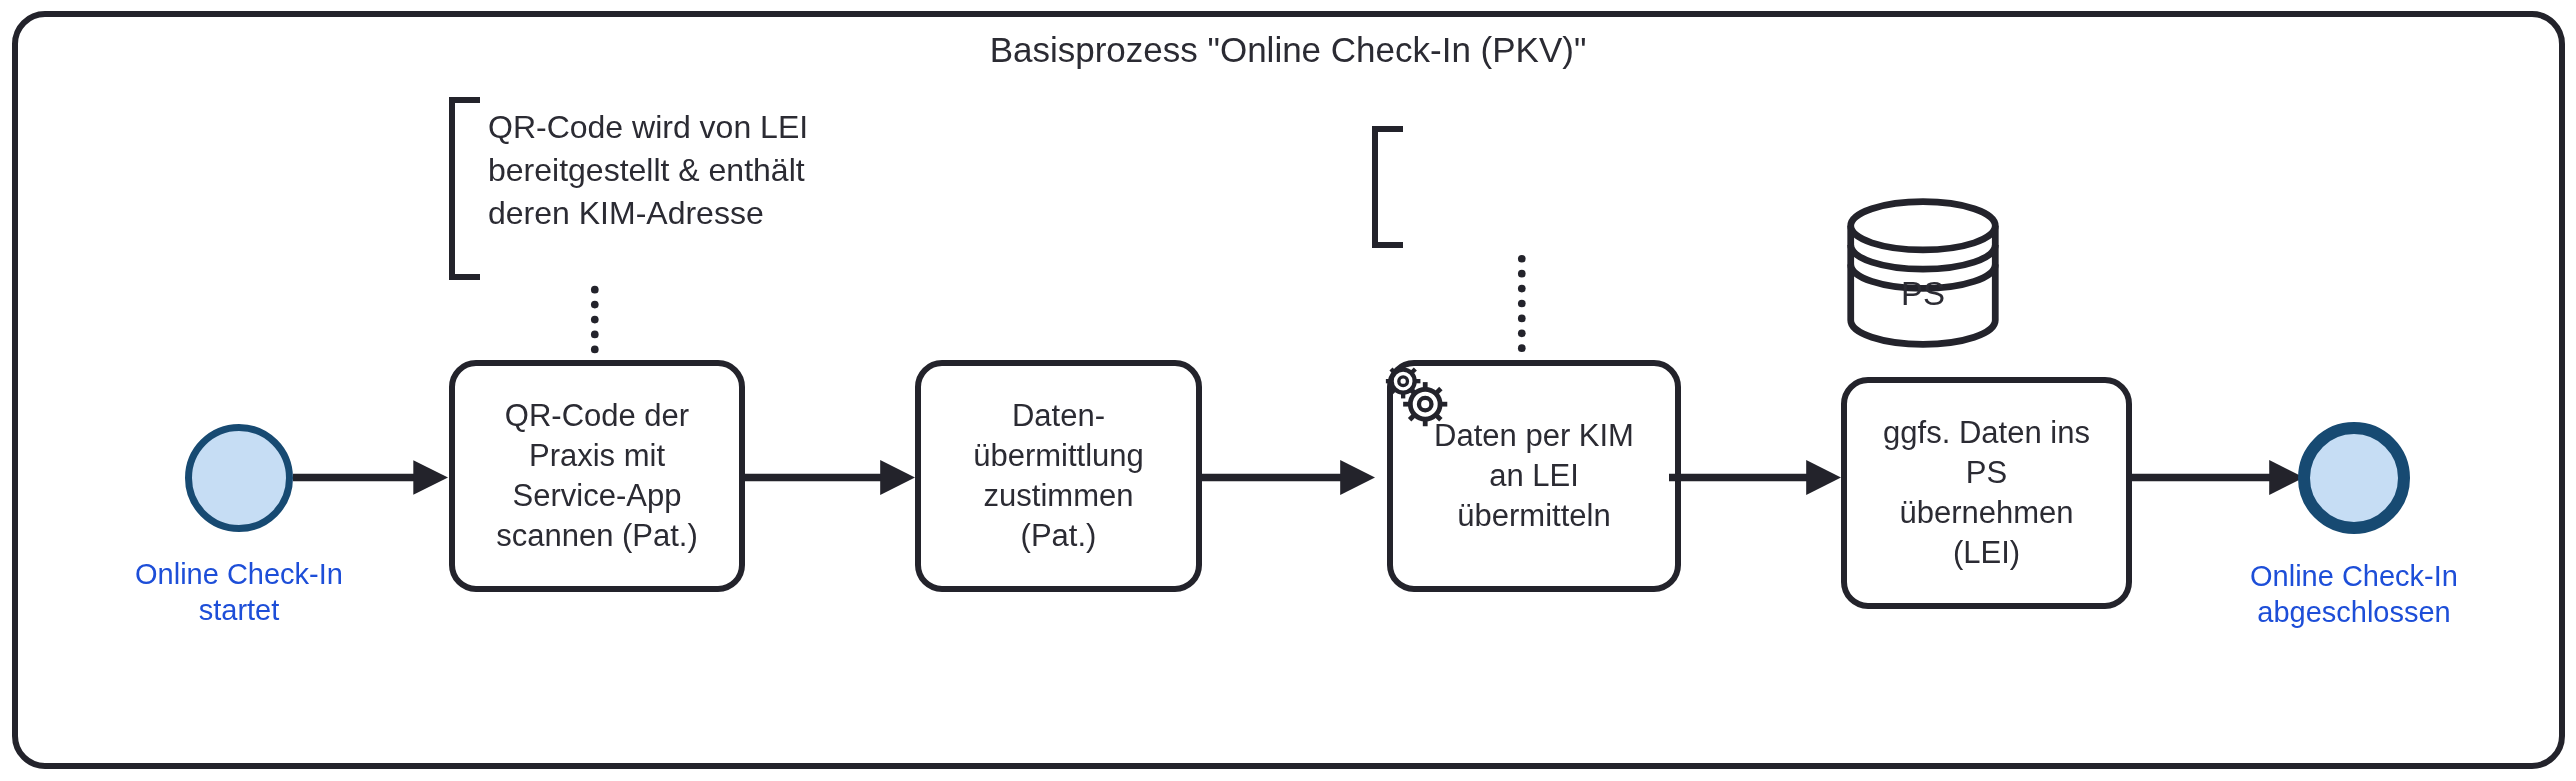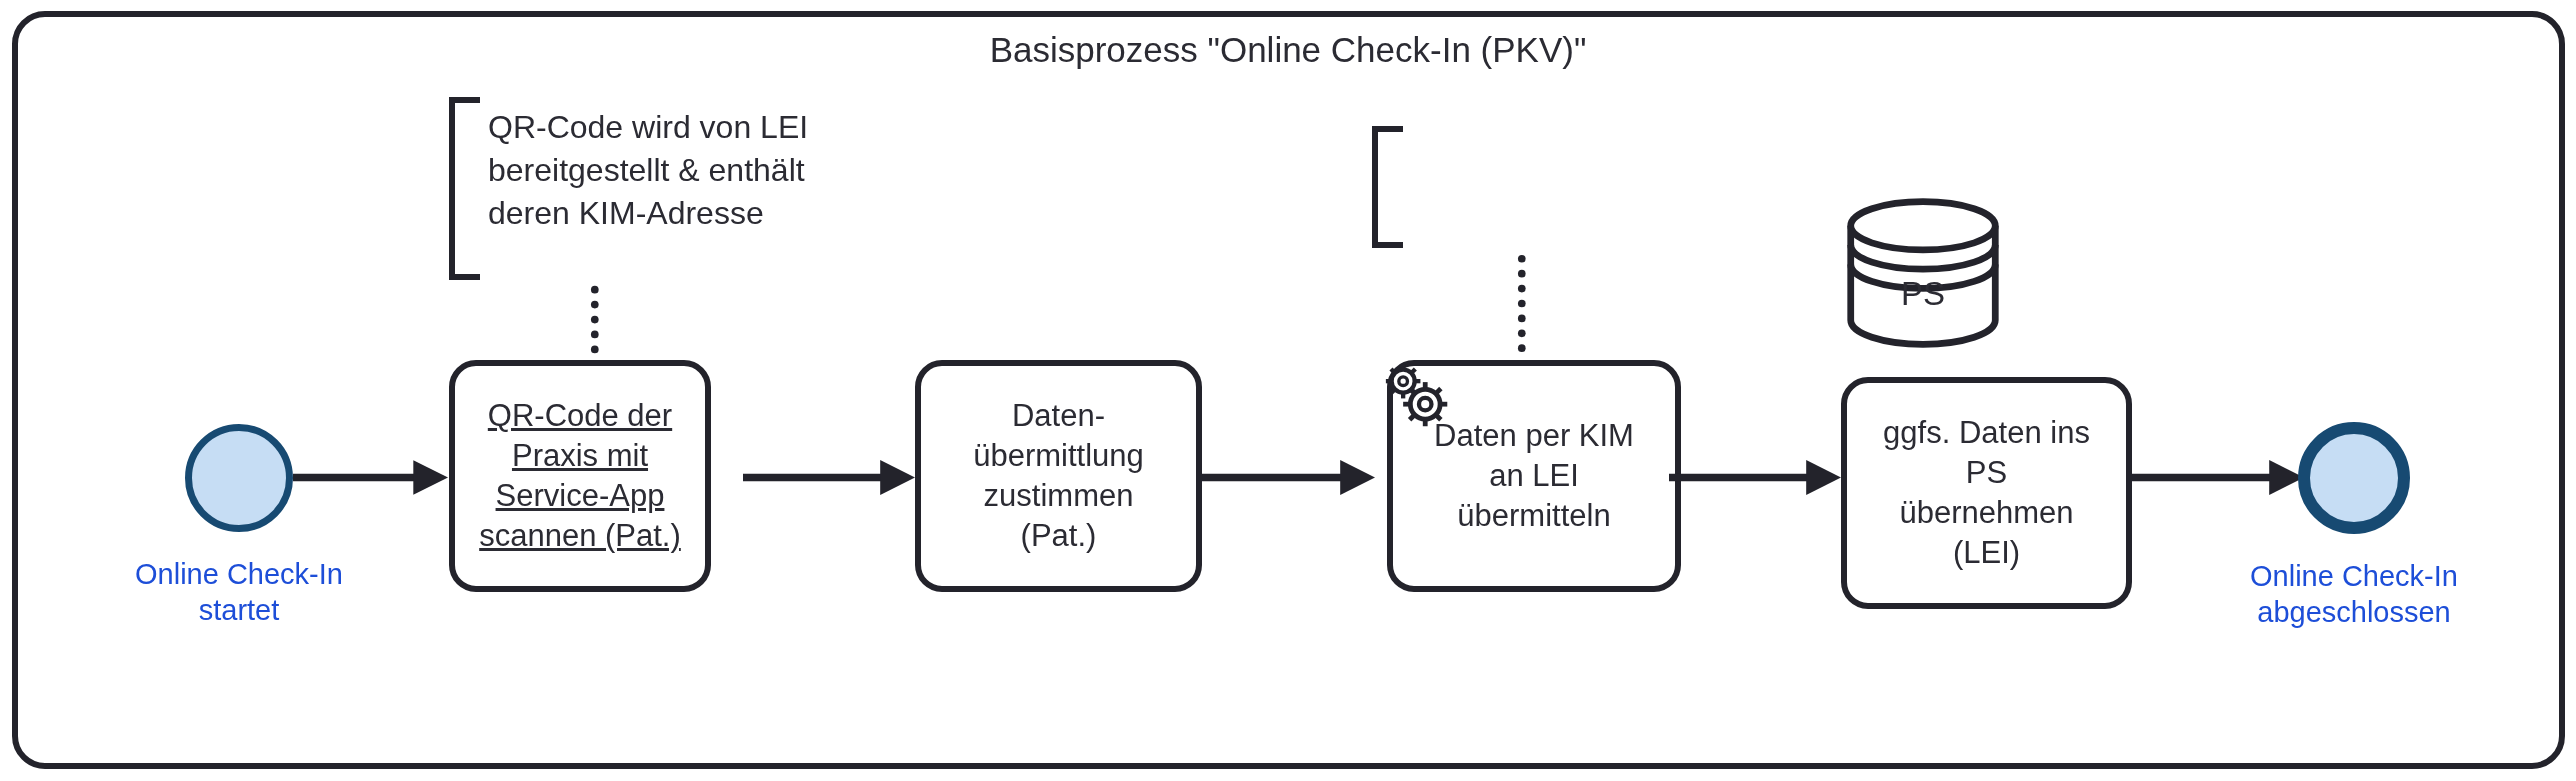--- a/index.html
+++ b/index.html
@@ -76,21 +76,21 @@
       <circle cx="6" cy="6" r="4"></circle>
         <circle cx="6" cy="21.5" r="4"></circle>
         <circle cx="6" cy="37" r="4"></circle>
       <circle cx="6" cy="52.5" r="4"></circle>
         <circle cx="6" cy="68" r="4"></circle>
         <circle cx="6" cy="83.5" r="4"></circle>
       <circle cx="6" cy="99" r="4"></circle>
     </g>
   </svg>
 
-  <div class="task" style="left:449px;width:262px;text-decoration:underline;">QR-Code der
+  <div class="task" style="left:449px;width:296px;">QR-Code der
 Praxis mit
 Service-App
 scannen (Pat.)</div>
   <div class="task" style="left:915px;width:287px;text-align:center;">Daten-
 übermittlung
 zustimmen
 (Pat.)</div>
   <div class="task" style="left:1375px;width:294px;margin-left:12px;">Daten per KIM
 an LEI
 übermitteln</div>

